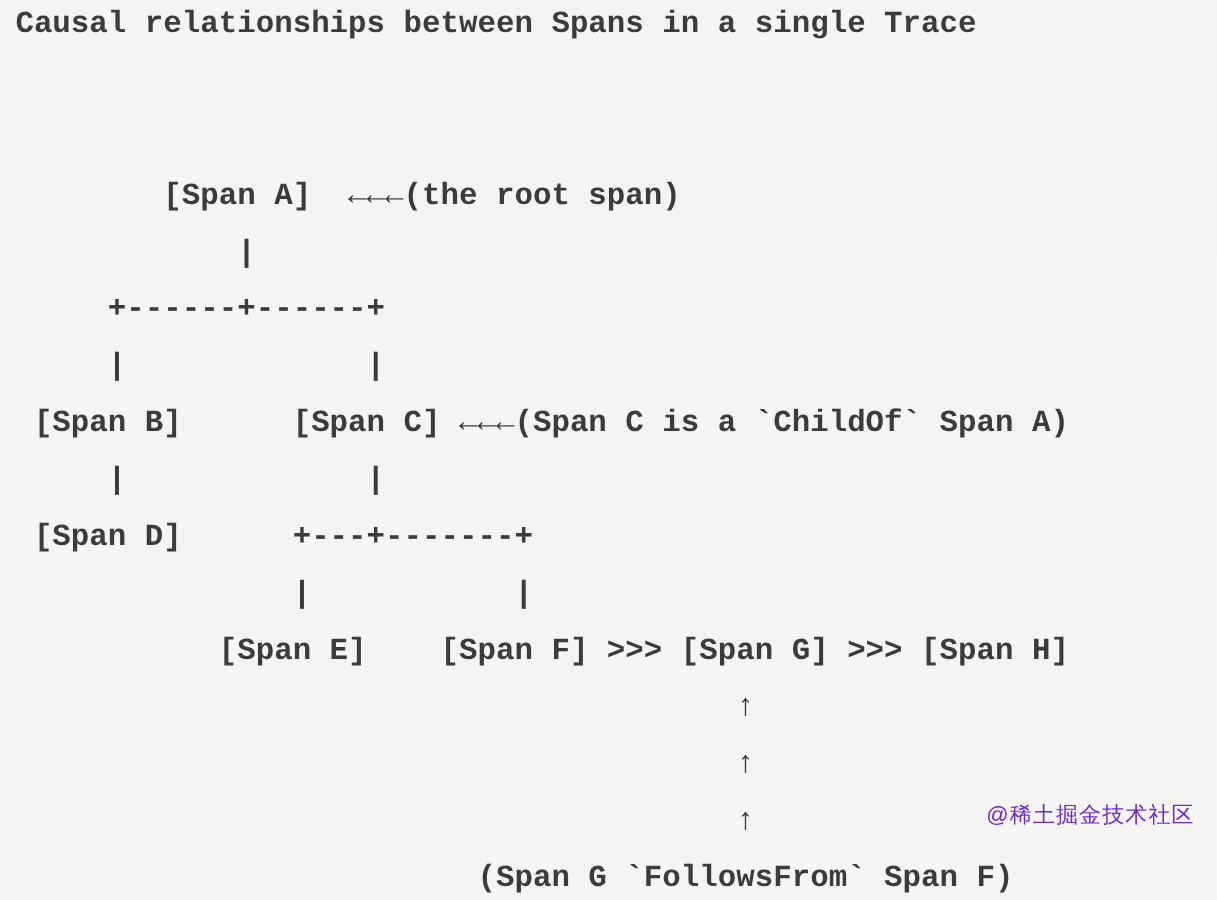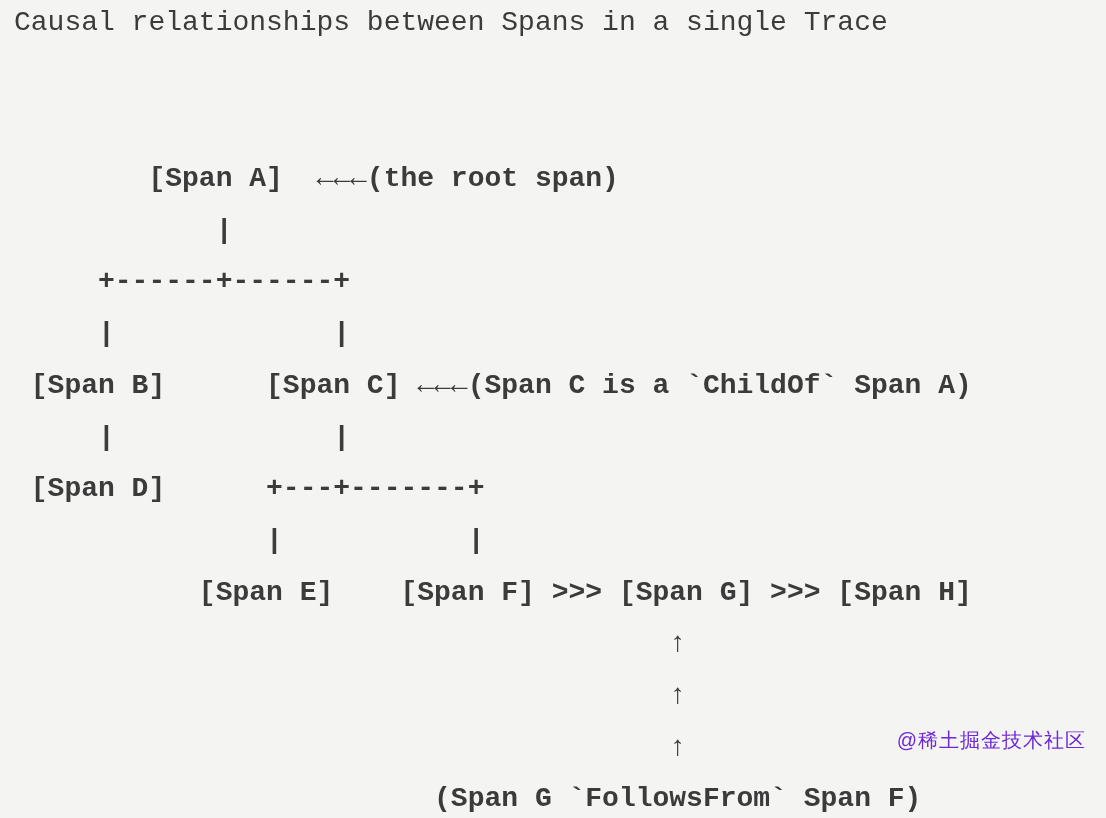--- a/index.html
+++ b/index.html
@@ -13,21 +13,21 @@
     background: #f4f4f2;
     overflow: hidden;
     font-family: "Liberation Mono", "DejaVu Sans Mono", monospace;
     color: #3b3b3b;
   }
   .title {
     position: absolute;
     left: 14px;
     top: 7px;
     font-size: 28px;
-    font-weight: normal;
+    font-weight: bold;
     letter-spacing: 0;
     white-space: pre;
     color: #3b3b3b;
   }
   .diagram {
     position: absolute;
     left: 14px;
     top: 153px;
     margin: 0;
     font-family: "Liberation Mono", "DejaVu Sans Mono", monospace;

